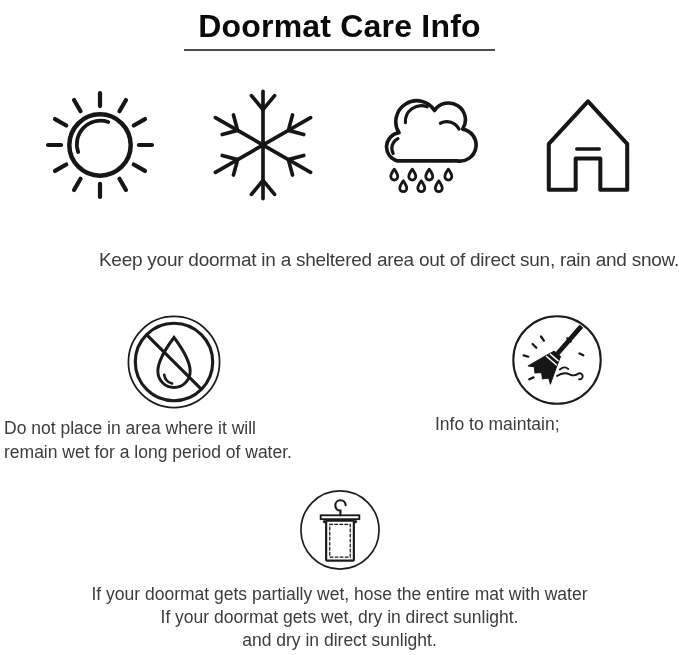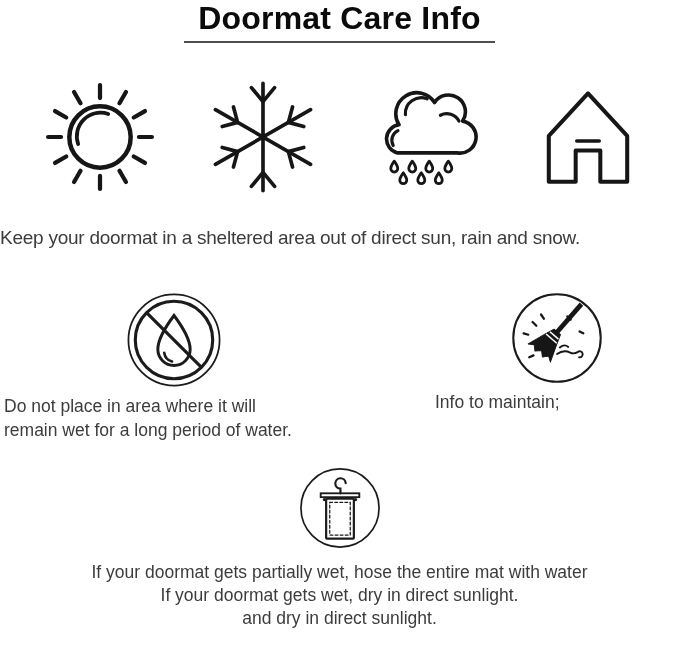--- a/index.html
+++ b/index.html
@@ -2,34 +2,34 @@
 <html><head>
 <meta charset="utf-8">
 <style>
   html,body{margin:0;padding:0;background:#fff;}
   .page{
     position:relative;width:679px;height:655px;background:#ffffff;
     font-family:"Liberation Sans","DejaVu Sans",sans-serif;
     overflow:hidden;margin:0 auto;
   }
   
-  .title-wrap{text-align:center;padding-top:0;}
+  .title-wrap{text-align:center;padding-top:8px;}
   .page-title{
     display:inline-block;margin:0;font-size:32px;line-height:36px;font-weight:bold;
     color:#0b0b0b;letter-spacing:0.2px;
     padding:0 14px 5px 14px;border-bottom:2px solid #4f4f4f;
   }
   
   .weather-row{
     display:flex;justify-content:space-between;align-items:center;
     padding:0 16px 0 25px;margin-top:30px;height:128px;
   }
   .weather-cell{width:150px;display:flex;justify-content:center;align-items:center;}
   
-  .intro{margin-top:22px;text-align:left;color:#3c3c3c;font-size:19px;line-height:30px;letter-spacing:-0.25px;}
+  .intro{margin-top:36px;text-align:right;color:#3c3c3c;font-size:19px;line-height:30px;letter-spacing:-0.25px;padding-left:33px;}
   
   .care-row{display:flex;justify-content:space-between;margin-top:38px;}
   .care-item{text-align:left;}
   .care-item.left{width:340px;margin-left:4px;}
   .care-item.right{width:244px;margin-right:0;}
   .care-caption{margin-top:5px;color:#3c3c3c;font-size:17.5px;line-height:24px;}
   
   .dry-section{margin-top:24px;text-align:center;}
   .dry-text{margin-top:11px;color:#3c3c3c;font-size:17.5px;line-height:23px;}
   svg{display:block;}

